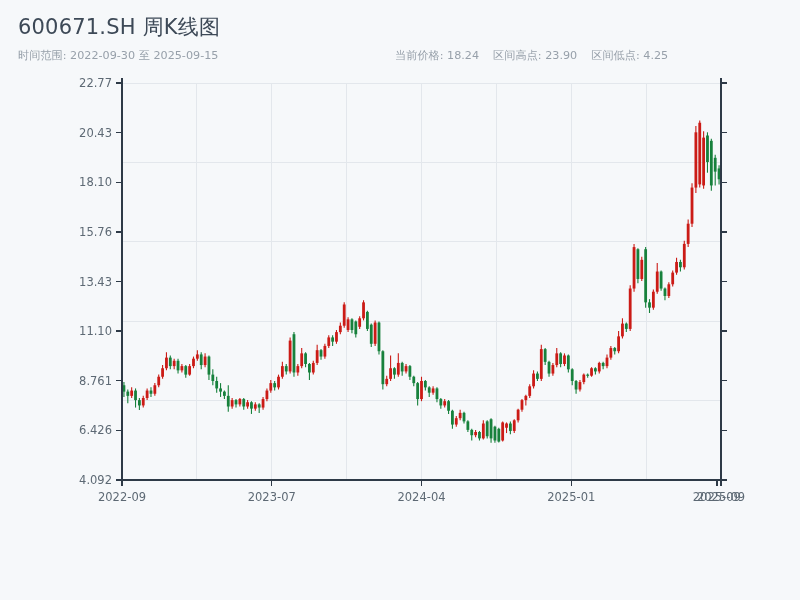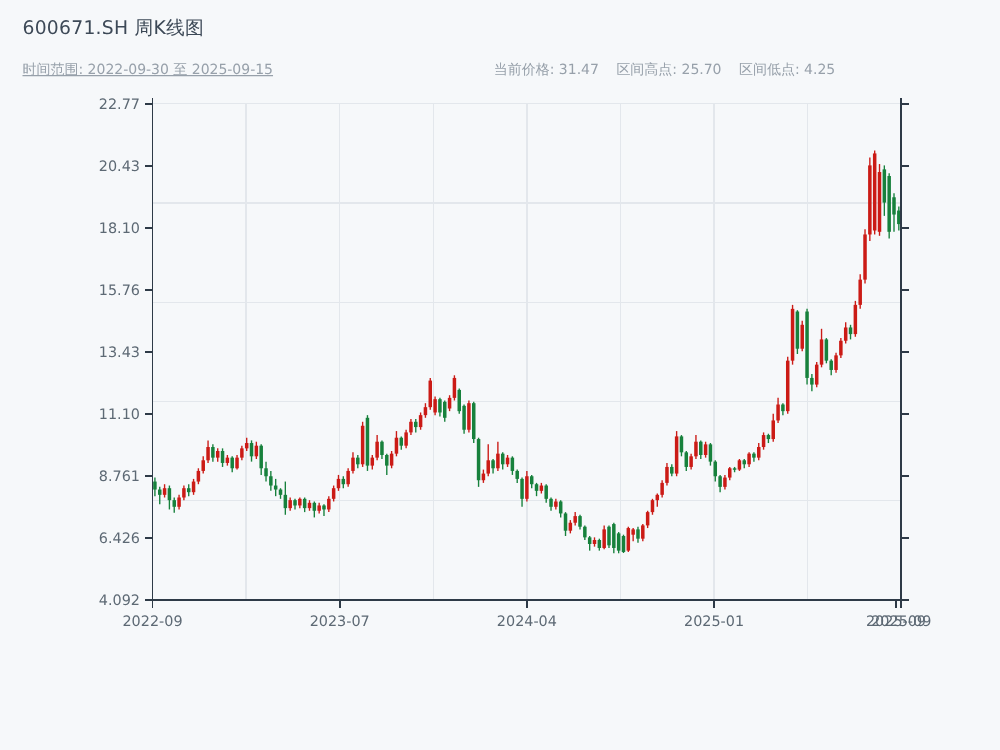--- a/index.html
+++ b/index.html
@@ -5,24 +5,24 @@
   html,body{margin:0;padding:0;}
   body{
     width:800px;height:600px;
     background:#f6f8fa;
     font-family:"DejaVu Sans","Liberation Sans",sans-serif;
     position:relative;overflow:hidden;
   }
   .page{position:absolute;inset:0;}
   .title{
     position:absolute;left:18px;top:13px;
-    font-size:15px;font-weight:500;color:#3d4957;letter-spacing:.2px;
+    font-size:21px;font-weight:500;color:#3d4957;letter-spacing:.2px;
   }
   .sub-row{position:absolute;left:0;top:48px;width:800px;font-size:11.2px;color:#97a0aa;}
-  .sub-left{position:absolute;left:18px;top:0;text-decoration:underline;}
+  .sub-left{position:absolute;left:18px;top:0;}
   .sub-right{position:absolute;left:395px;top:0;display:flex;gap:14px;}
   svg{position:absolute;left:0;top:0;}
   text{font-family:"DejaVu Sans","Liberation Sans",sans-serif;}
 </style>
 </head>
 <body>
 
 <div class="page">
   <svg id="chart-svg" width="800" height="600">
       <g shape-rendering="crispEdges">
@@ -398,18 +398,18 @@
         <text x="421.5" y="501" text-anchor="middle" font-size="11.5" fill="#5d6974">2024-04</text>
         <text x="571.25" y="501" text-anchor="middle" font-size="11.5" fill="#5d6974">2025-01</text>
         <text x="716.807" y="501" text-anchor="middle" font-size="11.5" fill="#5d6974">2025-09</text>
         <text x="721" y="501" text-anchor="middle" font-size="11.5" fill="#5d6974">2025-09</text>
       </g>
     </svg>
   <div class="title">600671.SH 周K线图</div>
   <div class="sub-row">
     <span class="sub-left">时间范围: 2022-09-30 至 2025-09-15</span>
     <span class="sub-right">
-      <span>当前价格: 31.47</span>
-      <span>区间高点: 25.70</span>
+      <span>当前价格: 18.24</span>
+      <span>区间高点: 23.90</span>
       <span>区间低点: 4.25</span>
     </span>
   </div>
 </div>
 
 </body></html>

